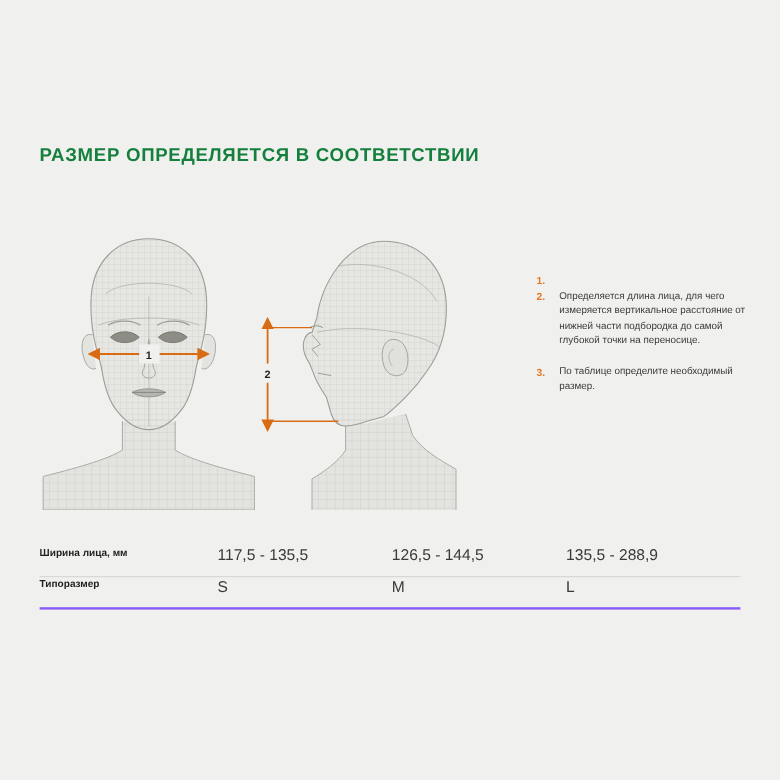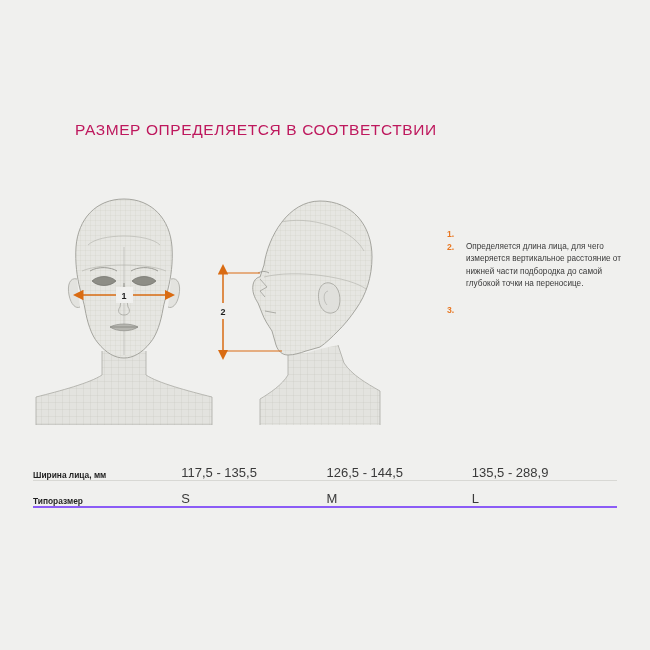--- a/index.html
+++ b/index.html
@@ -20,26 +20,25 @@
     height: 650px;
   }
 
   
   .title {
     position: absolute;
     left: 33px;
     top: 120px;
     width: 420px;
     font-size: 15.5px;
-    font-weight: normal;
+    font-weight: bold;
     letter-spacing: 0.6px;
     line-height: 1.33;
-    color: #be185d;
+    color: #15803d;
     text-transform: uppercase;
-    margin-left: 42px;
   }
   .title .l2 { display: block; }
 
   
   .illus {
     position: absolute;
     left: 20px;
     top: 185px;
     width: 400px;
     height: 240px;
@@ -73,21 +72,21 @@
   
   .table {
     position: absolute;
     left: 33px;
     top: 455px;
     width: 584px;
     font-size: 8.4px;
   }
   .trow {
     display: flex;
-    align-items: flex-end;
+    align-items: flex-start;
     height: 25px;
     border-bottom: 1px solid #d8d8d4;
   }
   .trow.last { border-bottom: 2px solid #8b5cf6; }
   .tc-label {
     width: 150px;
     font-weight: bold;
     color: #1f1f1f;
     font-size: 8.4px;
   }
@@ -253,20 +252,21 @@
   <div class="notes">
     <div class="note">
       <span class="num">1.</span>
     </div>
     <div class="note">
       <span class="num">2.</span>
       <span>Определяется длина лица, для чего измеряется вертикальное расстояние от нижней части подбородка до самой глубокой точки на переносице.</span>
     </div>
     <div class="note">
       <span class="num">3.</span>
+      <span>По таблице определите необходимый размер.</span>
     </div>
   </div>
 
   <div class="table">
     <div class="trow">
       <div class="tc-label">Ширина лица, мм</div>
       <div class="tc">117,5 - 135,5</div>
       <div class="tc">126,5 - 144,5</div>
       <div class="tc">135,5 - 288,9</div>
     </div>

